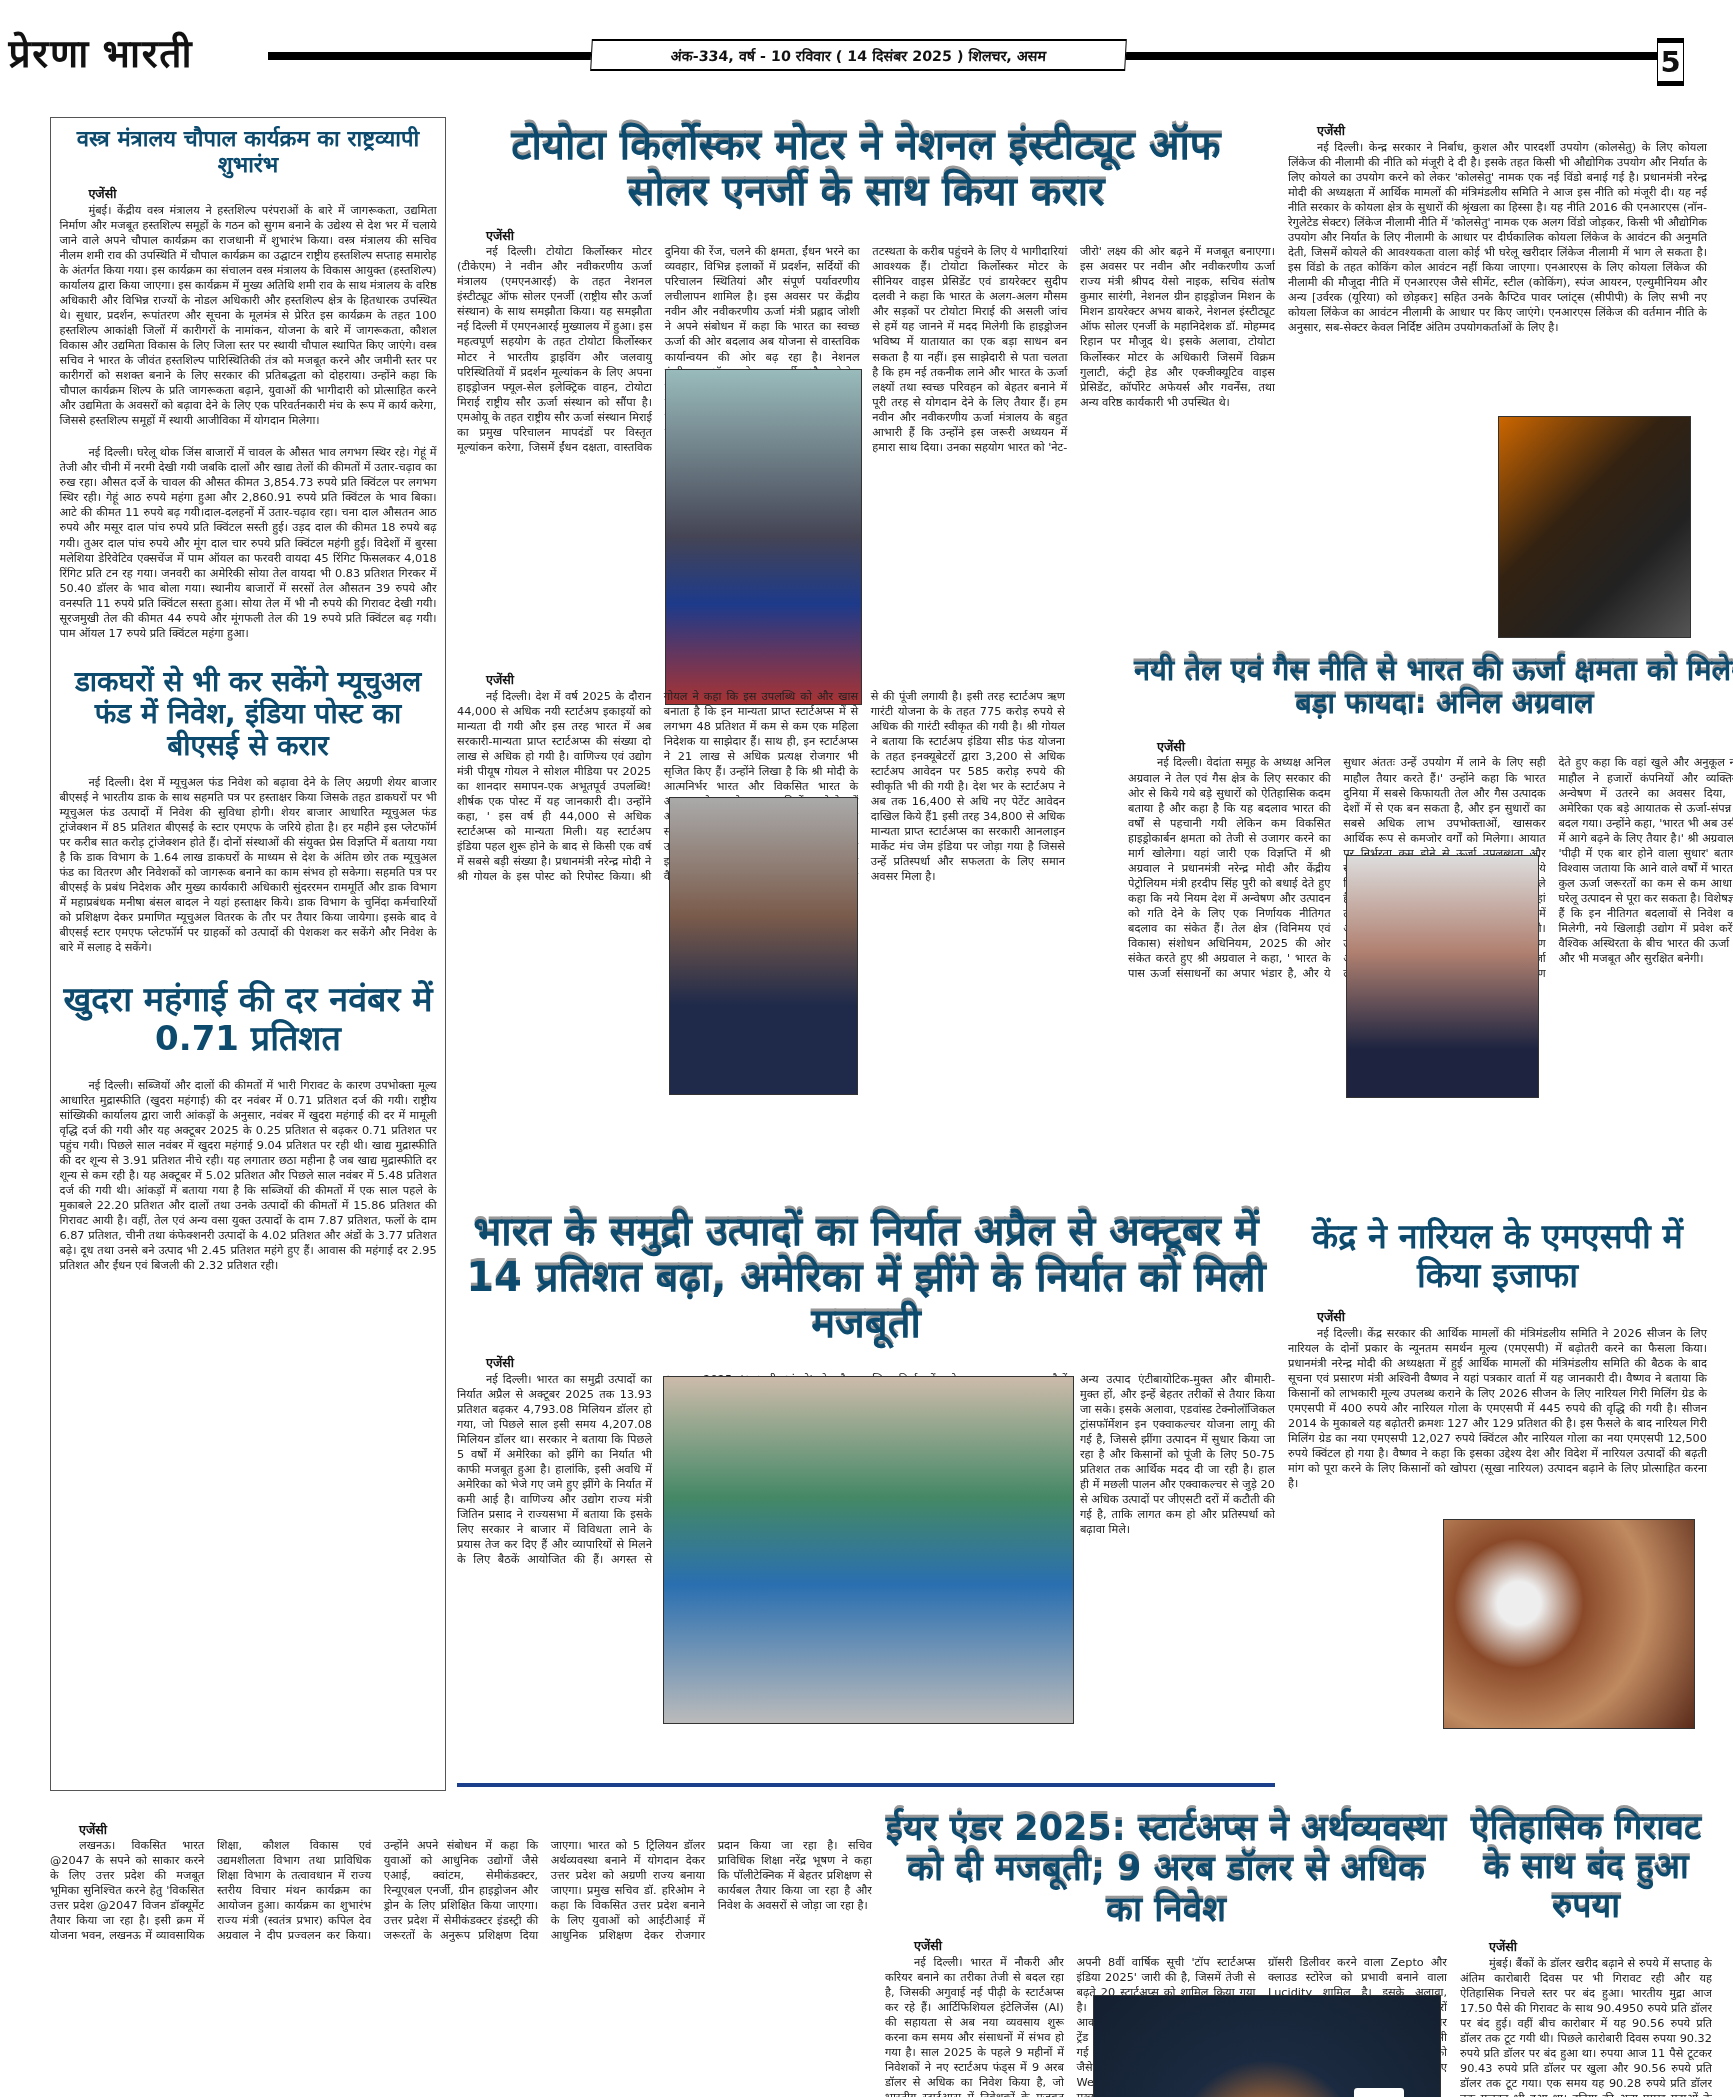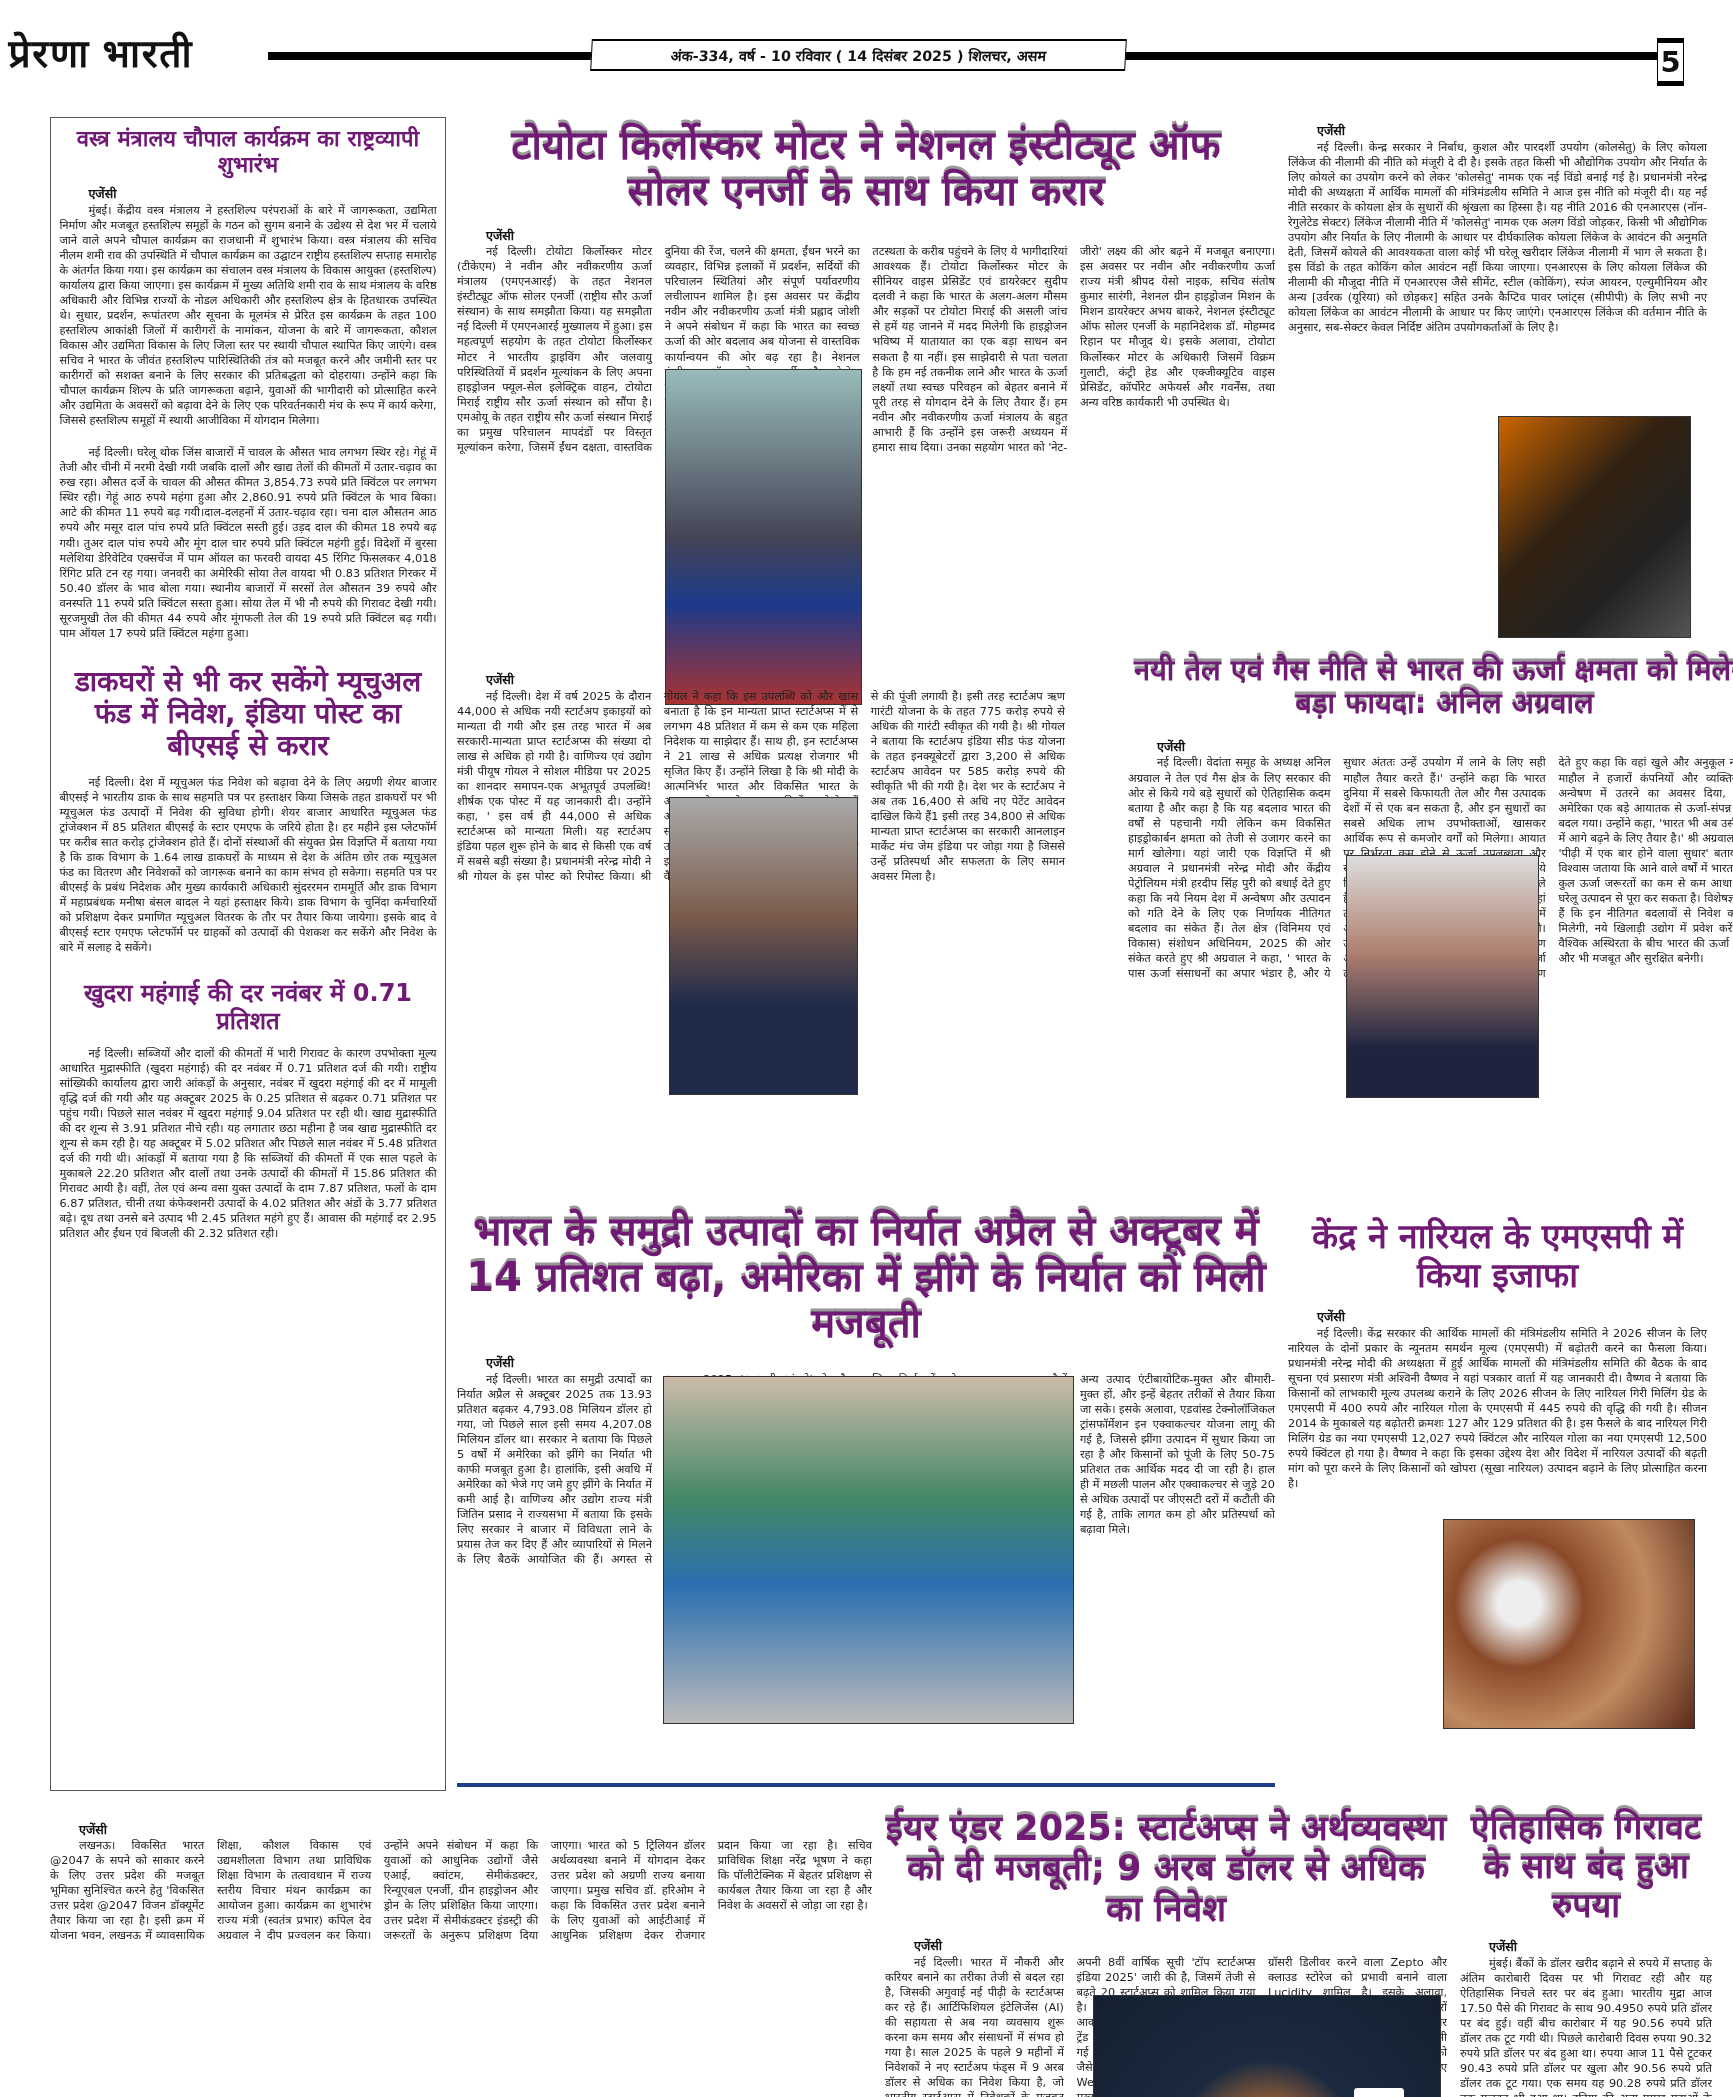--- a/index.html
+++ b/index.html
@@ -6,21 +6,21 @@
   body{width:1734px;height:2725px;position:relative;overflow:hidden;font-family:"DejaVu Sans",sans-serif;color:#111;}
   .abs{position:absolute;}
   
   #masthead{left:0;top:0;width:1734px;height:105px;}
   .mast-title{left:8.4px;top:25px;font-family:Liberation Sans, sans-serif;font-size:39px;font-weight:bold;letter-spacing:1.7px;}
   .mast-rule{top:52px;height:8.4px;background:#000;}
   .mast-box{left:591px;top:39px;width:533px;height:28px;border-top:2.5px solid #000;border-bottom:2.5px solid #000;border-left:0.8px solid #000;border-right:0.8px solid #000;transform:skewX(-3deg);display:flex;align-items:center;justify-content:center;font-size:14.3px;font-weight:bold;background:#fff;}
   .page-no{left:1657px;top:38px;width:25px;height:38px;border:1.7px solid #000;border-top-width:5px;border-bottom-width:5px;display:flex;align-items:center;justify-content:center;font-size:29px;font-weight:bold;}
   
   .box{border:1.7px solid #555;box-sizing:border-box;}
-  .hl{font-weight:bold;text-align:center;line-height:1.15;color:#701a75;}
+  .hl{font-weight:bold;text-align:center;line-height:1.15;color:#0c4a6e;}
   .hl.shadow{text-shadow:0 -3.4px 0 #999;}
   .body{font-size:11.3px;line-height:1.33;text-align:justify;color:#222;}
   .body p{margin:0 0 1.7px 0;text-indent:29px;}
   .agency{font-size:12.6px;font-weight:bold;margin:0 0 0.8px 29px;}
   .photo{background:#777;border:1.3px solid #333;box-sizing:border-box;display:flex;align-items:flex-end;justify-content:center;color:#eee;font-size:9.2px;}
   .rule-blue{background:#1c3f8c;height:4.2px;}
 </style>
 </head>
 <body>
 
@@ -45,21 +45,21 @@
         <p>नई दिल्ली। घरेलू थोक जिंस बाजारों में चावल के औसत भाव लगभग स्थिर रहे। गेहूं में तेजी और चीनी में नरमी देखी गयी जबकि दालों और खाद्य तेलों की कीमतों में उतार-चढ़ाव का रुख रहा। औसत दर्जे के चावल की औसत कीमत 3,854.73 रुपये प्रति क्विंटल पर लगभग स्थिर रही। गेहूं आठ रुपये महंगा हुआ और 2,860.91 रुपये प्रति क्विंटल के भाव बिका। आटे की कीमत 11 रुपये बढ़ गयी।दाल-दलहनों में उतार-चढ़ाव रहा। चना दाल औसतन आठ रुपये और मसूर दाल पांच रुपये प्रति क्विंटल सस्ती हुई। उड़द दाल की कीमत 18 रुपये बढ़ गयी। तुअर दाल पांच रुपये और मूंग दाल चार रुपये प्रति क्विंटल महंगी हुई। विदेशों में बुरसा मलेशिया डेरिवेटिव एक्सचेंज में पाम ऑयल का फरवरी वायदा 45 रिंगिट फिसलकर 4,018 रिंगिट प्रति टन रह गया। जनवरी का अमेरिकी सोया तेल वायदा भी 0.83 प्रतिशत गिरकर में 50.40 डॉलर के भाव बोला गया। स्थानीय बाजारों में सरसों तेल औसतन 39 रुपये और वनस्पति 11 रुपये प्रति क्विंटल सस्ता हुआ। सोया तेल में भी नौ रुपये की गिरावट देखी गयी। सूरजमुखी तेल की कीमत 44 रुपये और मूंगफली तेल की 19 रुपये प्रति क्विंटल बढ़ गयी। पाम ऑयल 17 रुपये प्रति क्विंटल महंगा हुआ।</p>
       </div>
   </div>
   <div style="margin-top:25px;">
     <div class="hl" style="font-size:28px;margin-bottom:12.6px;">डाकघरों से भी कर सकेंगे म्यूचुअल फंड में निवेश, इंडिया पोस्ट का बीएसई से करार</div>
     <div class="body">
         <p>नई दिल्ली। देश में म्यूचुअल फंड निवेश को बढ़ावा देने के लिए अग्रणी शेयर बाजार बीएसई ने भारतीय डाक के साथ सहमति पत्र पर हस्ताक्षर किया जिसके तहत डाकघरों पर भी म्यूचुअल फंड उत्पादों में निवेश की सुविधा होगी। शेयर बाजार आधारित म्यूचुअल फंड ट्रांजेक्शन में 85 प्रतिशत बीएसई के स्टार एमएफ के जरिये होता है। हर महीने इस प्लेटफॉर्म पर करीब सात करोड़ ट्रांजेक्शन होते हैं। दोनों संस्थाओं की संयुक्त प्रेस विज्ञप्ति में बताया गया है कि डाक विभाग के 1.64 लाख डाकघरों के माध्यम से देश के अंतिम छोर तक म्यूचुअल फंड का वितरण और निवेशकों को जागरूक बनाने का काम संभव हो सकेगा। सहमति पत्र पर बीएसई के प्रबंध निदेशक और मुख्य कार्यकारी अधिकारी सुंदररमन राममूर्ति और डाक विभाग में महाप्रबंधक मनीषा बंसल बादल ने यहां हस्ताक्षर किये। डाक विभाग के चुनिंदा कर्मचारियों को प्रशिक्षण देकर प्रमाणित म्यूचुअल वितरक के तौर पर तैयार किया जायेगा। इसके बाद वे बीएसई स्टार एमएफ प्लेटफॉर्म पर ग्राहकों को उत्पादों की पेशकश कर सकेंगे और निवेश के बारे में सलाह दे सकेंगे।</p>
       </div>
   </div>
   <div style="margin-top:25px;">
-    <div class="hl" style="font-size:24px;margin-bottom:11px;">खुदरा महंगाई की दर नवंबर में 0.71 प्रतिशत</div>
+    <div class="hl" style="font-size:34px;margin-bottom:20px;">खुदरा महंगाई की दर नवंबर में 0.71 प्रतिशत</div>
     <div class="body">
         <p>नई दिल्ली। सब्जियों और दालों की कीमतों में भारी गिरावट के कारण उपभोक्ता मूल्य आधारित मुद्रास्फीति (खुदरा महंगाई) की दर नवंबर में 0.71 प्रतिशत दर्ज की गयी। राष्ट्रीय सांख्यिकी कार्यालय द्वारा जारी आंकड़ों के अनुसार, नवंबर में खुदरा महंगाई की दर में मामूली वृद्धि दर्ज की गयी और यह अक्टूबर 2025 के 0.25 प्रतिशत से बढ़कर 0.71 प्रतिशत पर पहुंच गयी। पिछले साल नवंबर में खुदरा महंगाई 9.04 प्रतिशत पर रही थी। खाद्य मुद्रास्फीति की दर शून्य से 3.91 प्रतिशत नीचे रही। यह लगातार छठा महीना है जब खाद्य मुद्रास्फीति दर शून्य से कम रही है। यह अक्टूबर में 5.02 प्रतिशत और पिछले साल नवंबर में 5.48 प्रतिशत दर्ज की गयी थी। आंकड़ों में बताया गया है कि सब्जियों की कीमतों में एक साल पहले के मुकाबले 22.20 प्रतिशत और दालों तथा उनके उत्पादों की कीमतों में 15.86 प्रतिशत की गिरावट आयी है। वहीं, तेल एवं अन्य वसा युक्त उत्पादों के दाम 7.87 प्रतिशत, फलों के दाम 6.87 प्रतिशत, चीनी तथा कंफेक्शनरी उत्पादों के 4.02 प्रतिशत और अंडों के 3.77 प्रतिशत बढ़े। दूध तथा उनसे बने उत्पाद भी 2.45 प्रतिशत महंगे हुए हैं। आवास की महंगाई दर 2.95 प्रतिशत और ईंधन एवं बिजली की 2.32 प्रतिशत रही।</p>
       </div>
   </div>
 </div>
 
 <div class="abs" style="left:457px;top:122px;width:818px;height:491px;">
   <div class="hl shadow" style="font-size:40px;padding:0 17px;">टोयोटा किर्लोस्कर मोटर ने नेशनल इंस्टीट्यूट ऑफ सोलर एनर्जी के साथ किया करार</div>
   <div class="agency" style="margin-top:12.6px;">एजेंसी</div>
   <div style="display:flex;gap:12.6px;">

